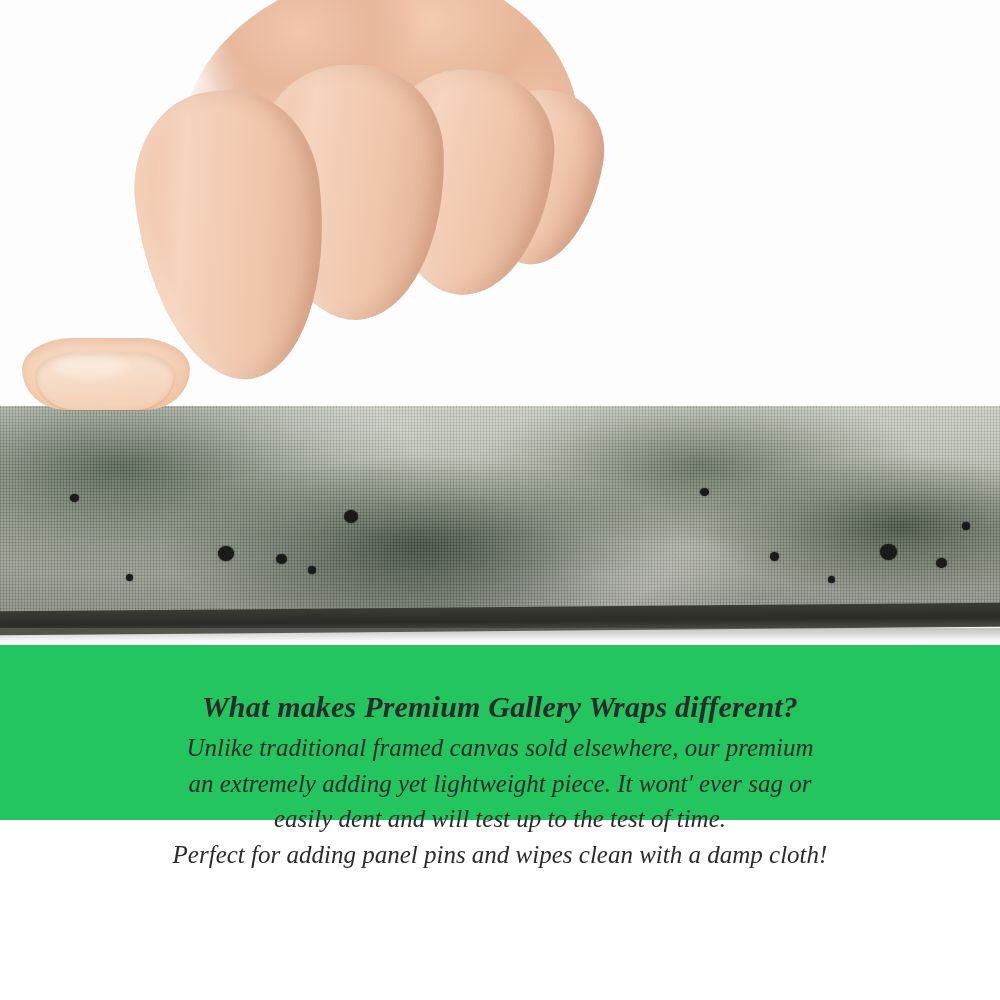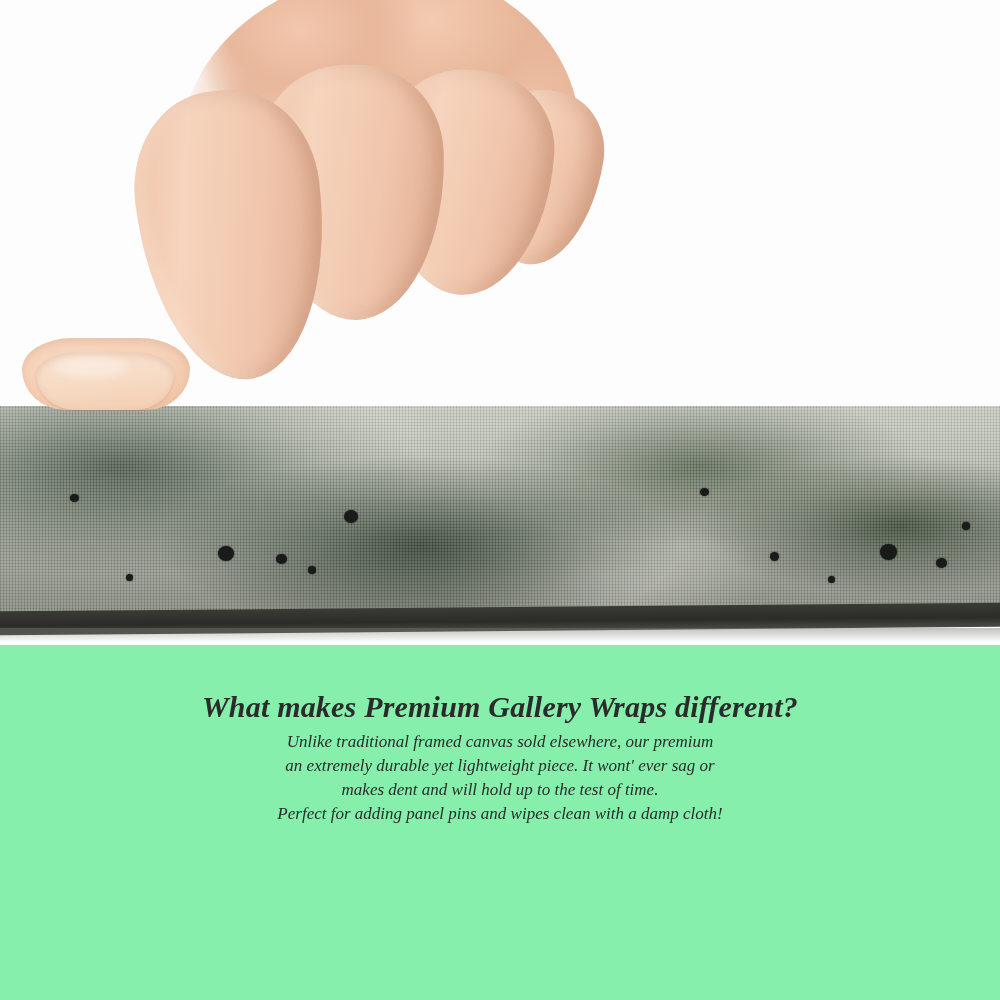--- a/index.html
+++ b/index.html
@@ -10,22 +10,22 @@
   body {
     width: 1000px;
     height: 1000px;
     font-family: "Liberation Serif", serif;
     overflow: hidden;
     position: relative;
   }
   .stage {
     position: relative;
     width: 1000px;
-    height: 1000px;
-    background: #86efac;
+    height: 820px;
+    background: #22c55e;
   }
 
   
   .photo {
     position: absolute;
     left: 0;
     top: 0;
     width: 1000px;
     height: 645px;
     background: #fdfdfd;
@@ -172,21 +172,21 @@
     font-style: italic;
   }
   .caption h2 {
     margin: 0 0 6px 0;
     font-size: 30px;
     font-weight: 700;
     letter-spacing: 0.2px;
   }
   .caption p {
     margin: 0;
-    font-size: 17px;
+    font-size: 25px;
     line-height: 1.42;
     font-weight: 400;
   }
   .caption .line { display: block; }
 </style>
 </head>
 <body>
 
 <div class="stage">
 
@@ -227,19 +227,19 @@
       <div class="dot" style="left:828px; top:170px; width:7px;  height:7px;"></div>
     </div>
     <div class="strip-bottom"></div>
     <div class="strip-bottom-fade"></div>
   </div>
 
   <div class="caption">
     <h2>What makes Premium Gallery Wraps different?</h2>
     <p>
       <span class="line">Unlike traditional framed canvas sold elsewhere, our premium</span>
-      <span class="line">an extremely durable yet lightweight piece. It wont' ever sag or</span>
-      <span class="line">makes dent and will hold up to the test of time.</span>
+      <span class="line">an extremely adding yet lightweight piece. It wont' ever sag or</span>
+      <span class="line">easily dent and will test up to the test of time.</span>
       <span class="line">Perfect for adding panel pins and wipes clean with a damp cloth!</span>
     </p>
   </div>
 
 </div>
 
 </body></html>

